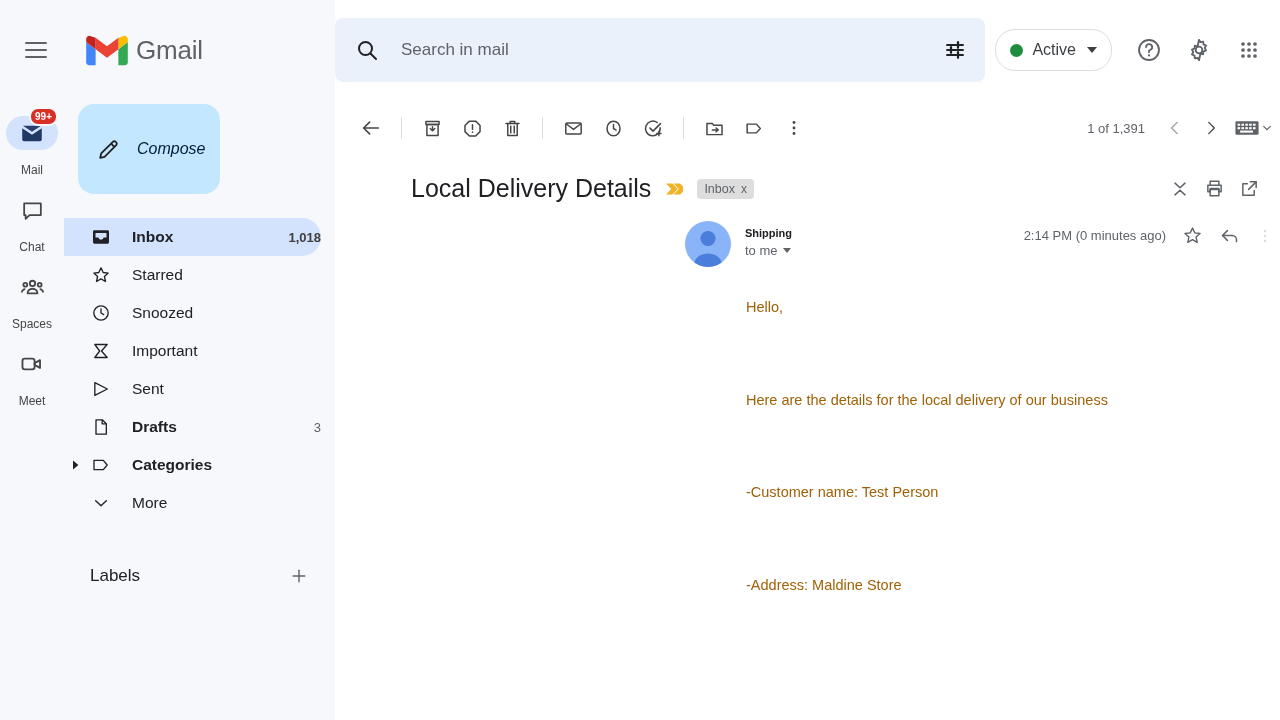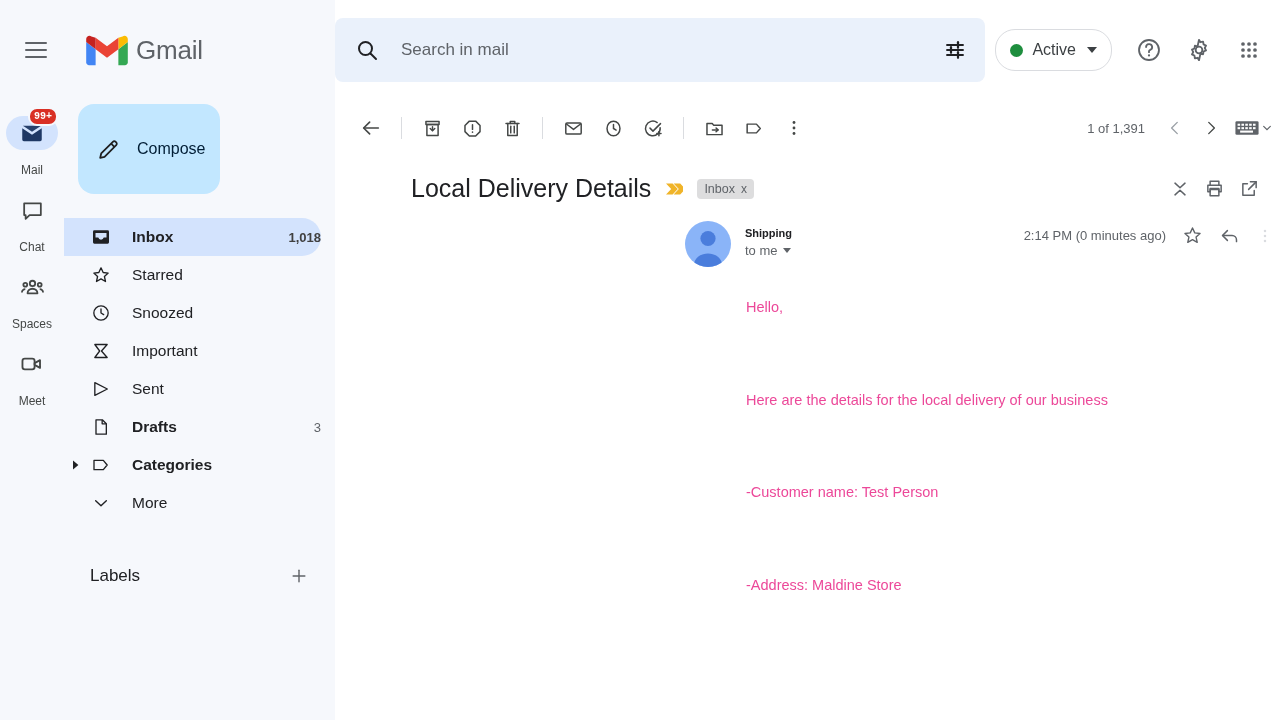--- a/index.html
+++ b/index.html
@@ -109,21 +109,20 @@
     width: 56px;
     display: flex; flex-direction: column; align-items: center;
     cursor: pointer;
     position: relative;
   }
   .rail-ico-wrap {
     width: 52px; height: 34px;
     border-radius: 17px;
     display: flex; align-items: center; justify-content: center;
     position: relative;
-    font-family: Liberation Mono, monospace;
   }
   .rail-item.active .rail-ico-wrap { background: #d3e3fd; }
   .rail-label { font-size: 12px; color: #444746; margin-top: 13px; }
   .rail-badge {
     position: absolute;
     top: -9px; right: 0px;
     background: #d93025; color: #fff;
     font-size: 10px; font-weight: 700;
     border-radius: 9px;
     padding: 1px 4px;
@@ -142,20 +141,21 @@
   .compose-btn {
     display: flex; align-items: center;
     background: #c2e7ff;
     border-radius: 16px;
     height: 90px;
     width: 142px;
     margin: 0 0 24px 14px;
     padding-left: 18px;
     gap: 16px;
     cursor: pointer;
+    font-style: italic;
   }
   .compose-label { font-size: 16px; color: #001d35; }
 
   .nav-list { padding-right: 14px; }
   .nav-item {
     display: flex; align-items: center;
     height: 38px;
     border-radius: 0 19px 19px 0;
     padding-left: 26px;
     cursor: pointer;
@@ -249,21 +249,21 @@
   .msg-head-right {
     position: absolute; right: 6px; top: 12px;
     display: flex; align-items: center; gap: 16px;
   }
   .msg-time { font-size: 13px; color: #5f6368; white-space: nowrap;}
 
   
   .msg-body {
     padding: 42px 16px 0 411px;
     font-size: 14.5px;
-    color: #ec4899;
+    color: #a16207;
     line-height: 1;
   }
   .msg-body p { margin: 0 0 78px 0; }
 
   svg { display: block; }
 </style>
 </head>
 <body>
 
 <div class="app">

